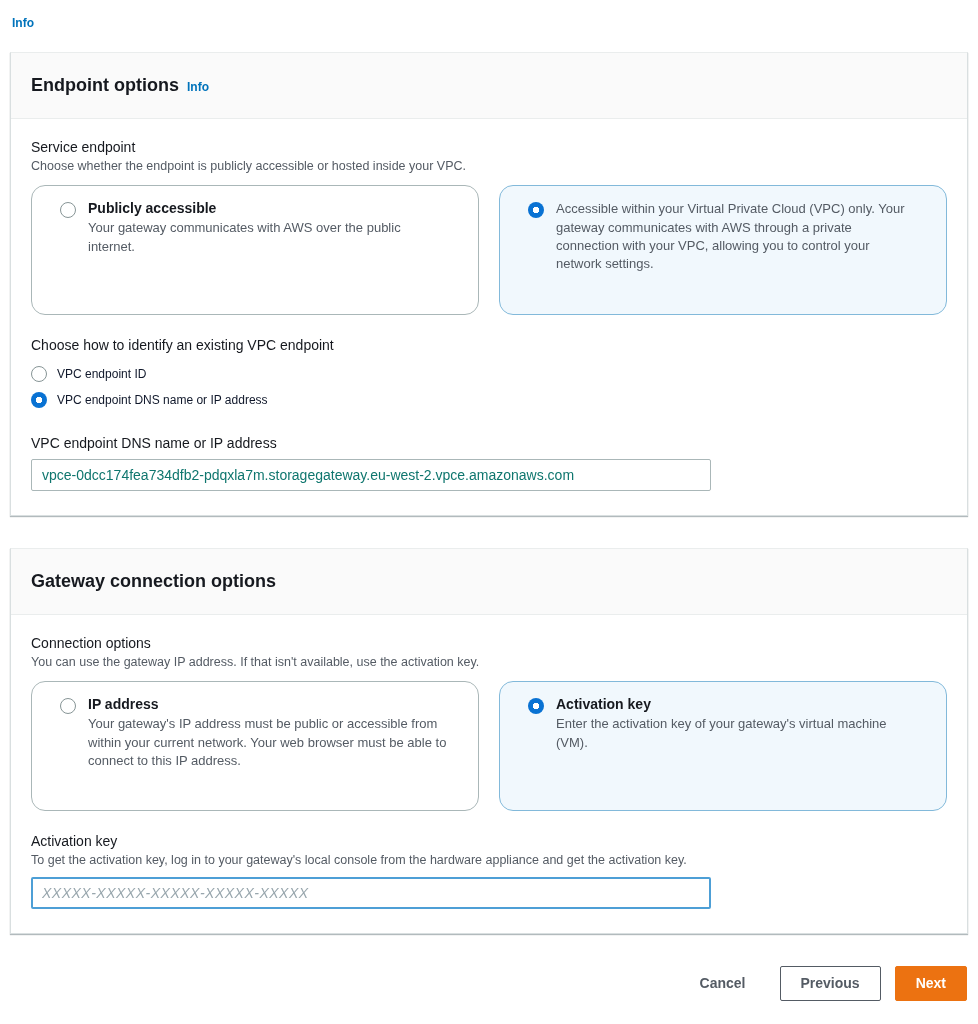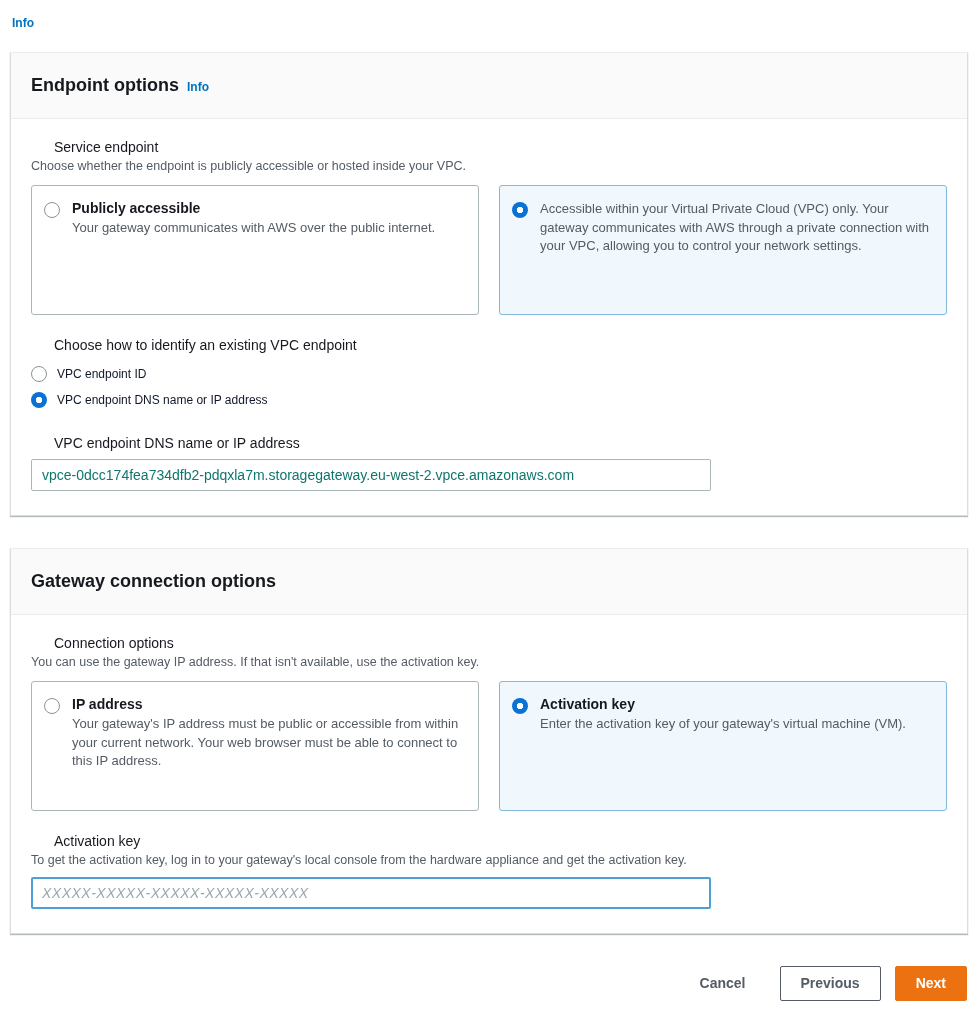--- a/index.html
+++ b/index.html
@@ -32,35 +32,35 @@
     background: #fafafa;
     padding: 22px 20px;
     border-bottom: 1px solid #eaeded;
     display: flex; align-items: baseline; gap: 8px;
   }
   .card-title { font-size: 18px; font-weight: 700; }
   .card-body { padding: 20px; }
 
   .form-field { margin-bottom: 22px; }
   .form-field:last-child { margin-bottom: 4px; }
-  .field-label { font-size: 14px; color: #16191f; margin-bottom: 2px; margin-left: 23px; }
+  .field-label { font-size: 14px; color: #16191f; margin-bottom: 2px; }
   .field-desc { font-size: 12.5px; color: #545b64; line-height: 1.45; }
 
   
   .tiles {
     display: grid;
     grid-template-columns: 1fr 1fr;
     gap: 20px;
     margin-top: 10px;
   }
   .tile {
     border: 1px solid #aab7b8;
-    border-radius: 3px;
-    background: #fff;
-    padding: 14px 12px;
+    border-radius: 14px;
+    background: #fff;
+    padding: 14px 28px;
     min-height: 130px;
     display: flex;
     gap: 12px;
     cursor: pointer;
   }
   .tile.selected {
     border-color: #82b9da;
     background: #f1f8fd;
   }
   .tile-text { flex: 1; }

